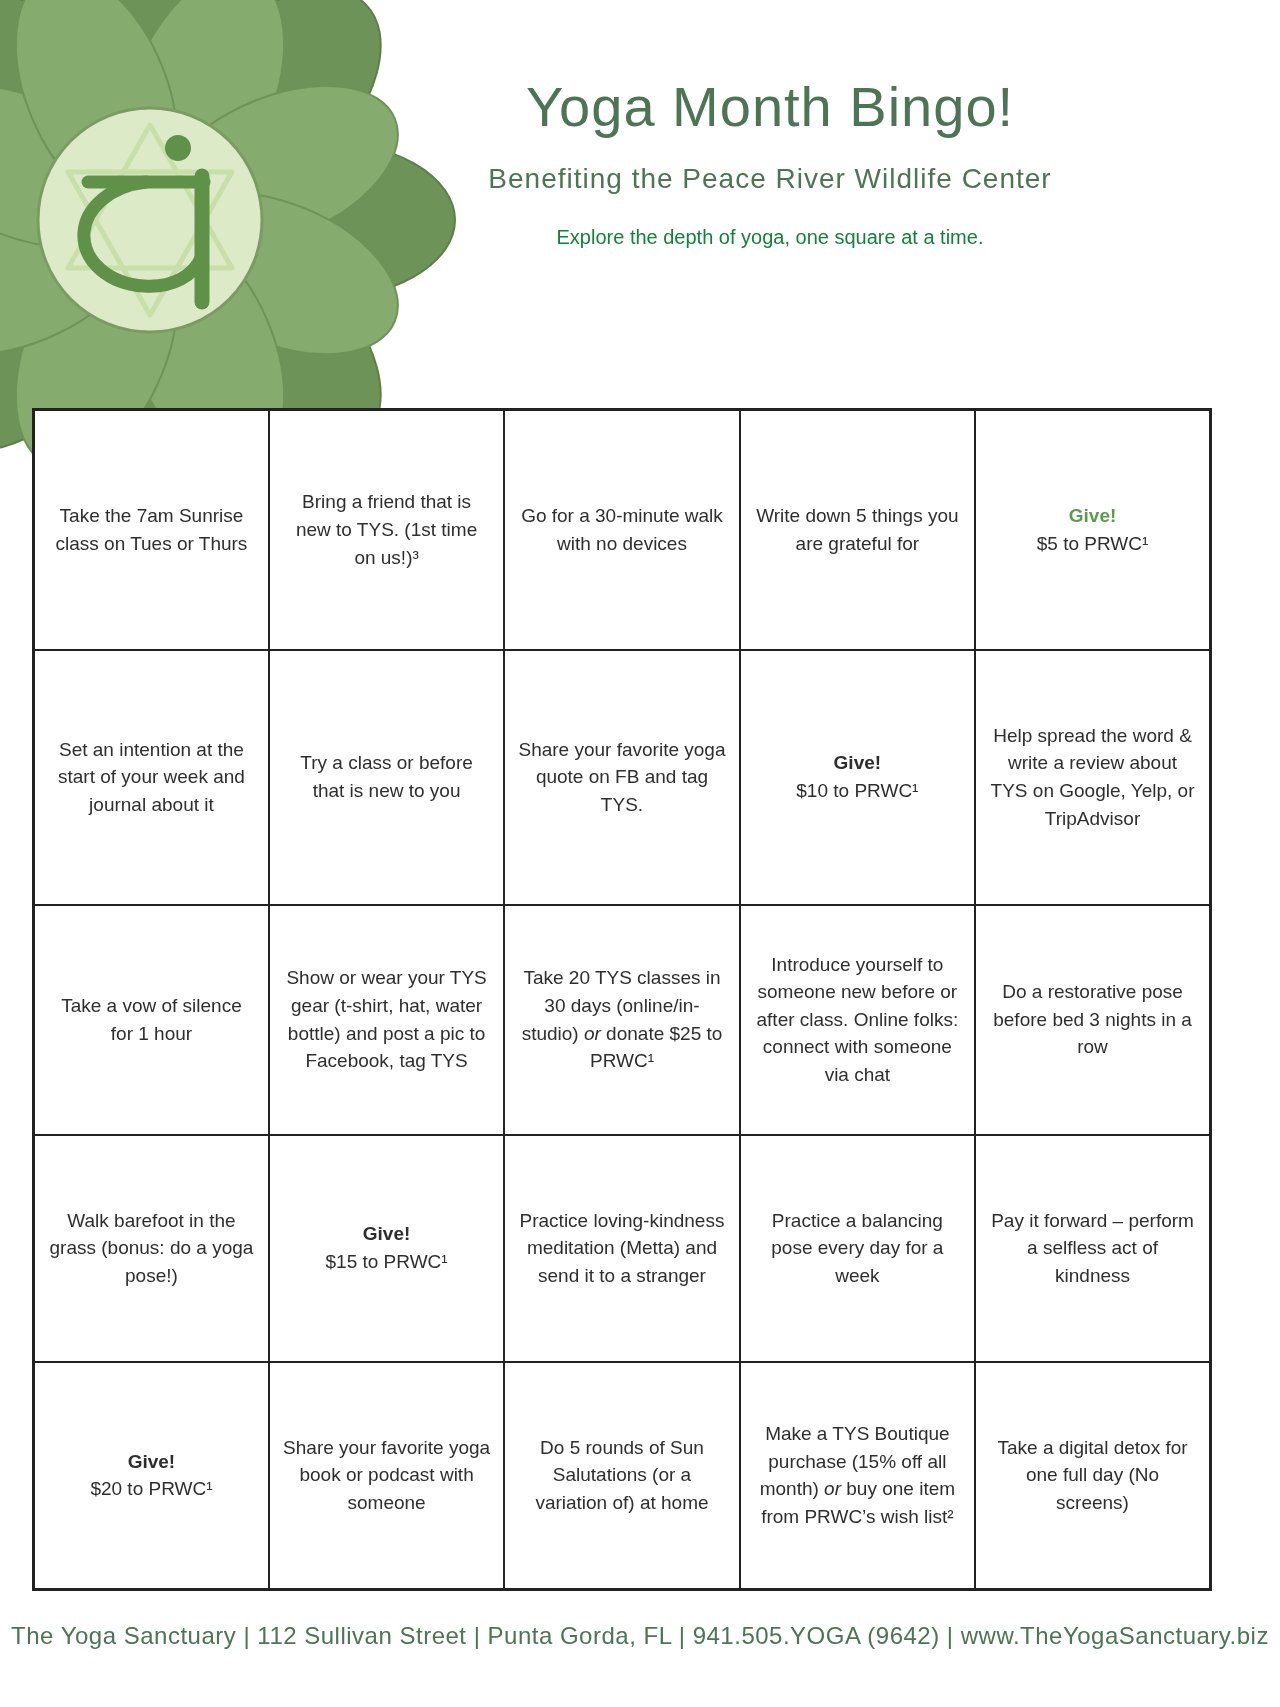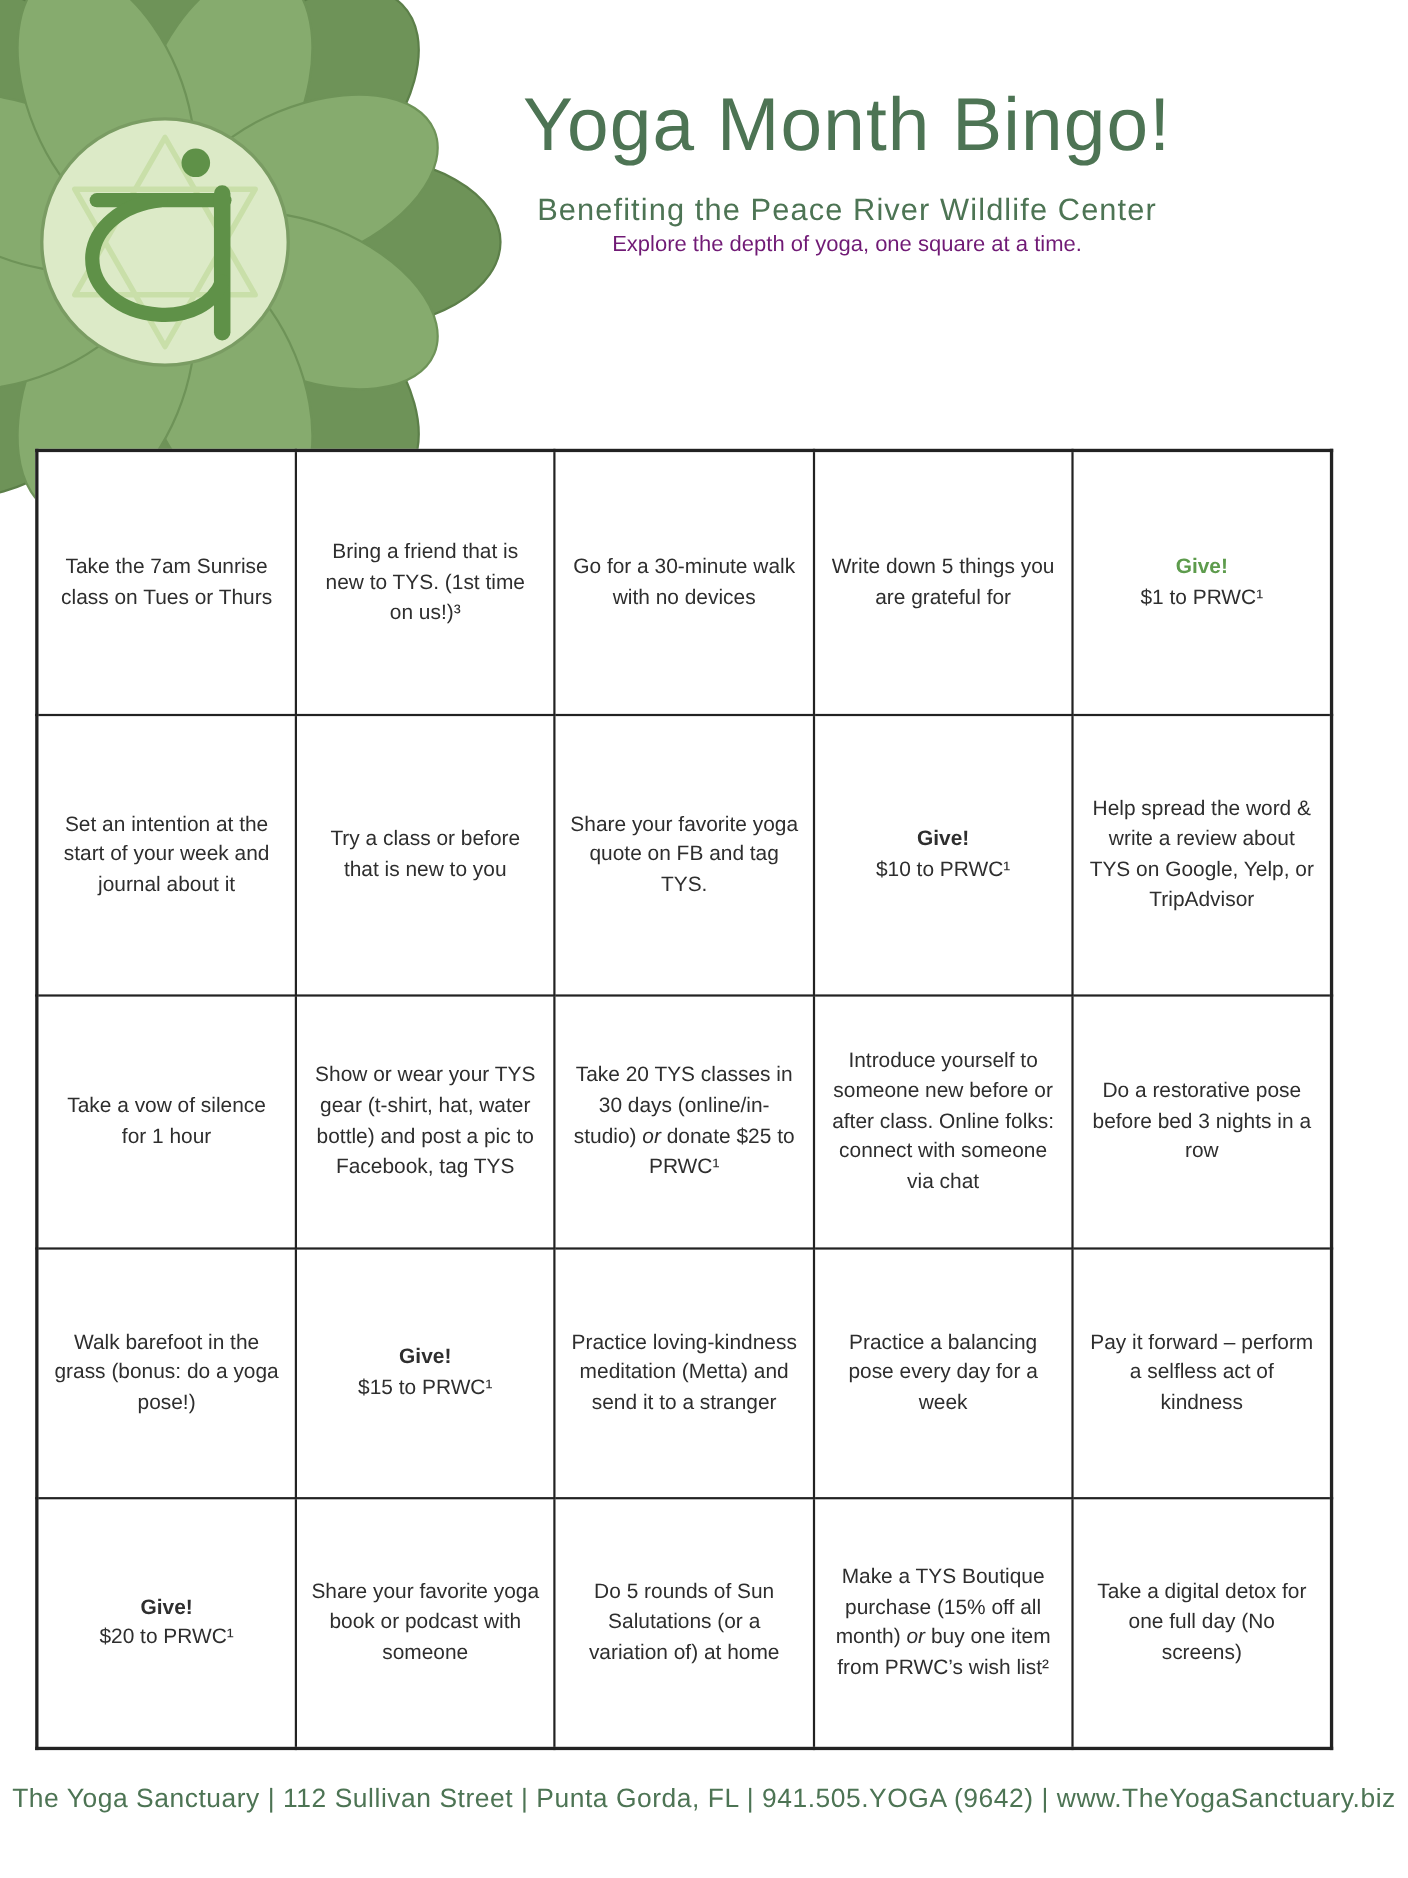--- a/index.html
+++ b/index.html
@@ -11,29 +11,29 @@
     font-family:"Liberation Sans",sans-serif;
   }
   
   #logo{position:absolute;left:-60px;top:-80px;z-index:0;}
   
   #header{
     position:absolute;left:340px;top:78px;width:860px;
     text-align:center;z-index:2;
   }
   #title{
-    font-size:68px;line-height:1.05;font-weight:400;
+    font-size:56px;line-height:1.05;font-weight:400;
     color:#4d7454;letter-spacing:1px;white-space:nowrap;
   }
   #subtitle{
     margin-top:26px;font-size:28px;font-weight:400;
     color:#4d7454;letter-spacing:1px;
   }
   #tagline{
-    margin-top:4px;font-size:20px;color:#701a75;
+    margin-top:31px;font-size:20px;color:#15803d;
   }
   
   #grid{
     position:absolute;left:32px;top:408px;z-index:1;
     width:1180px;border-collapse:collapse;table-layout:fixed;
     background:#ffffff;border:3px solid #222222;
   }
   #grid td{
     border:2px solid #222222;
     text-align:center;vertical-align:middle;
@@ -110,21 +110,21 @@
 
   <table id="grid">
     <tbody>
         <tr class="r1">
       <td><span>Take the 7am Sunrise class on Tues or Thurs</span></td>
       <td><span>Bring a friend that is new to TYS. (1st time on us!)³</span></td>
       <td><span>Go for a 30-minute walk with no devices</span></td>
       <td><span>Write down 5 things you are grateful for</span></td>
       <td>
         <span class="h green">Give!</span>
-        <span>$1 to PRWC¹</span>
+        <span>$5 to PRWC¹</span>
       </td>
     </tr>
     <tr class="r2">
       <td><span>Set an intention at the start of your week and journal about it</span></td>
       <td><span>Try a class or before that is new to you</span></td>
       <td><span>Share your favorite yoga quote on FB and tag TYS.</span></td>
       <td>
         <span class="h">Give!</span>
         <span>$10 to PRWC¹</span>
       </td>

